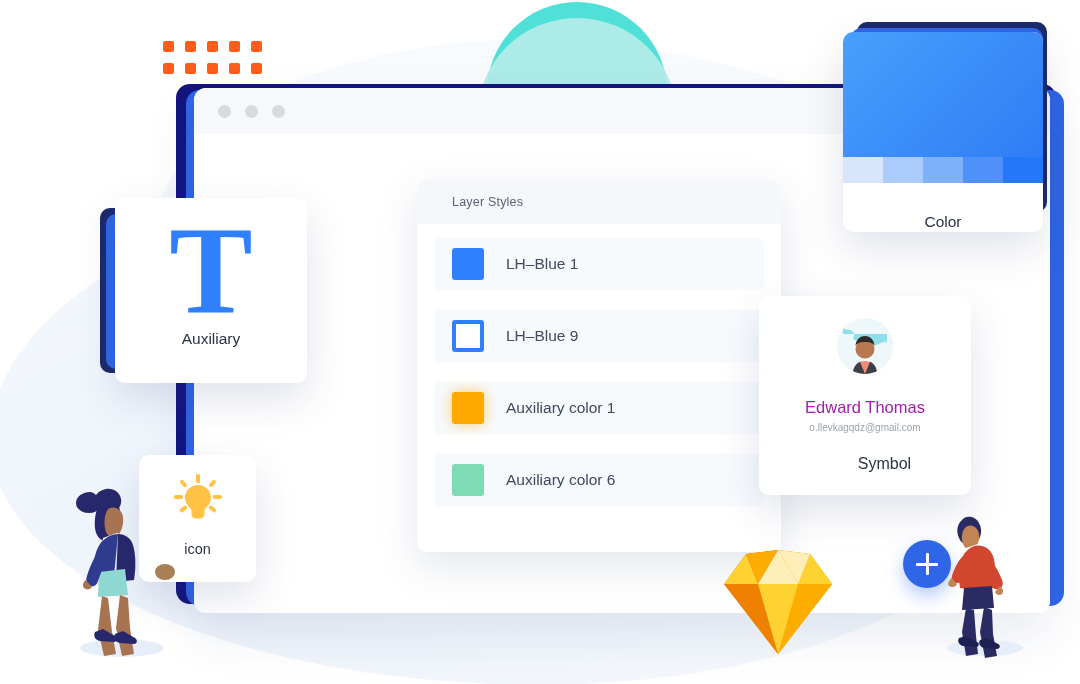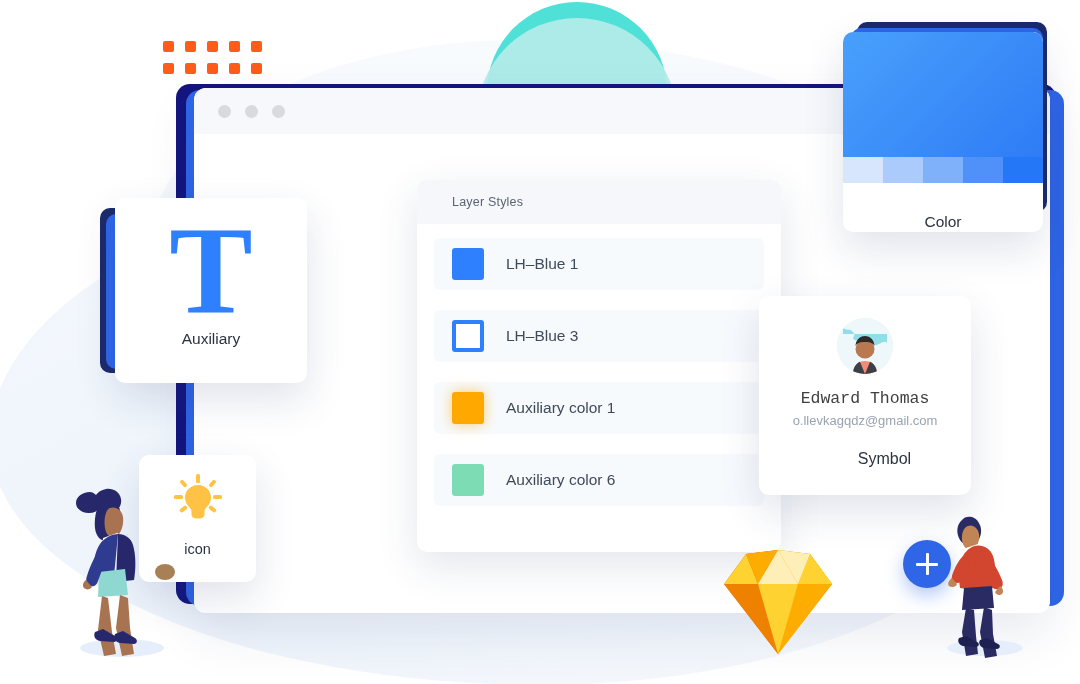--- a/index.html
+++ b/index.html
@@ -107,22 +107,22 @@
   .cc-strip{height:26px;display:flex;}
   .cc-strip i{flex:1;display:block;}
   .colorcard .card-cap{padding-top:30px;}
 
   
   .symbolcard{left:759px;top:296px;width:212px;height:199px;}
   .avatar{
     width:56px;height:56px;border-radius:50%;margin:22px auto 0 auto;
     overflow:hidden;position:relative;background:#e8f6f8;
   }
-  .sym-name{text-align:center;font-size:16.5px;color:#404040;margin-top:15px;font-family:Liberation Mono, monospace;}
-  .sym-mail{text-align:center;font-size:13px;color:#9aa3b0;margin-top:5px;}
+  .sym-name{text-align:center;font-size:16.5px;color:#a21caf;margin-top:24px;}
+  .sym-mail{text-align:center;font-size:10px;color:#9aa3b0;margin-top:5px;}
   .symbolcard .card-cap{margin-top:22px;font-size:16px;padding-left:39px;}
 
   
   .fab{
     position:absolute;left:903px;top:540px;width:48px;height:48px;border-radius:50%;
     background:#2f66e8;box-shadow:0 8px 18px rgba(47,102,232,.35);
   }
   .fab:before,.fab:after{content:"";position:absolute;background:#fff;border-radius:1px;}
   .fab:before{left:13px;top:22.5px;width:22px;height:3px;}
   .fab:after{left:22.5px;top:13px;width:3px;height:22px;}
@@ -172,21 +172,21 @@
     <div class="ls-head">
       <span>Layer Styles</span>
     </div>
     <div class="ls-list">
       <div class="ls-row">
         <span class="ls-sw" style="background:#2f80ff;"></span>
         <span class="ls-label">LH–Blue 1</span>
       </div>
       <div class="ls-row">
         <span class="ls-sw hollow"></span>
-        <span class="ls-label">LH–Blue 3</span>
+        <span class="ls-label">LH–Blue 9</span>
       </div>
       <div class="ls-row">
         <span class="ls-sw glow" style="background:#ffa800;"></span>
         <span class="ls-label">Auxiliary color 1</span>
       </div>
       <div class="ls-row">
         <span class="ls-sw" style="background:#7edcb5;"></span>
         <span class="ls-label">Auxiliary color 6</span>
       </div>
     </div>

